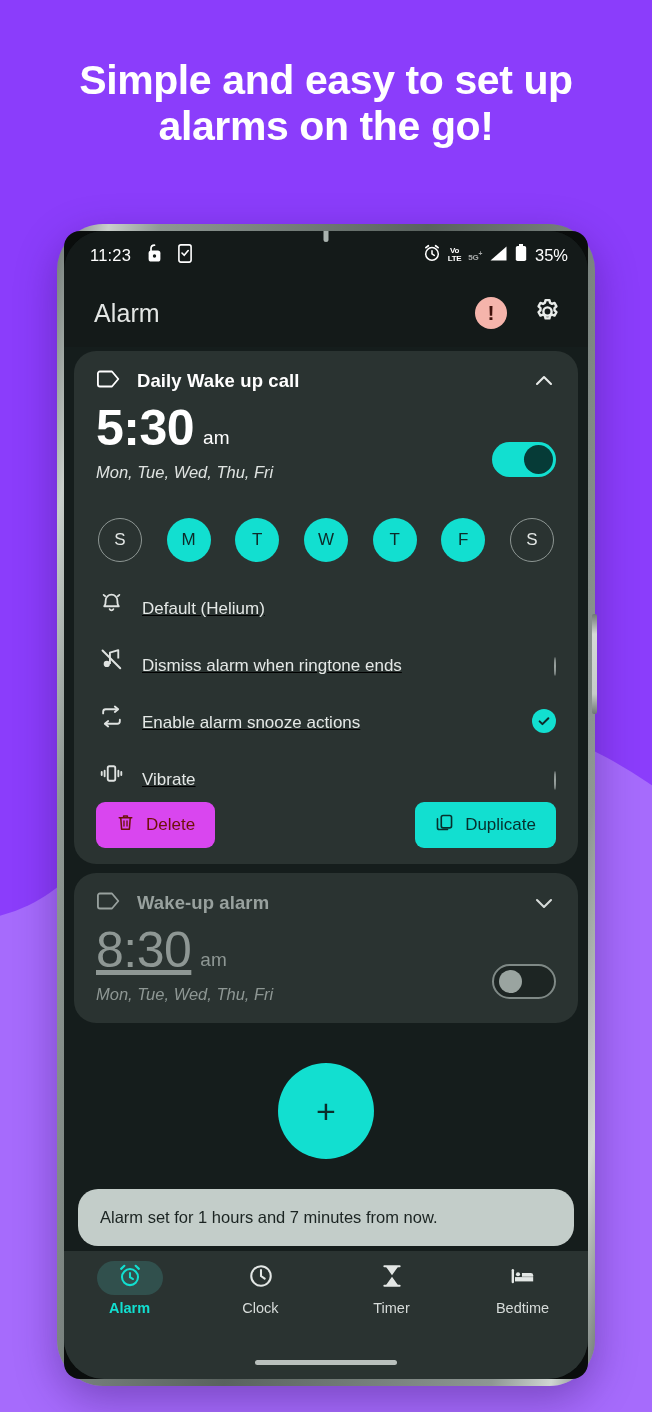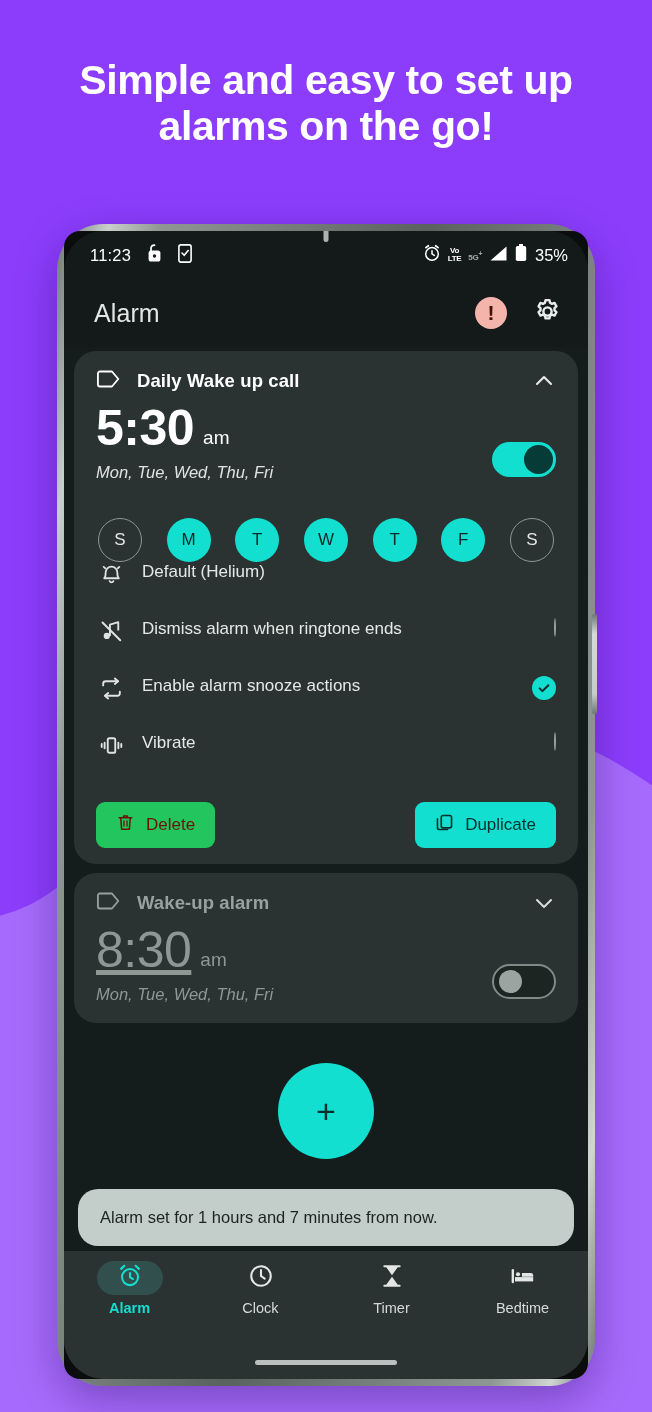--- a/index.html
+++ b/index.html
@@ -269,24 +269,25 @@
     display: flex; align-items: center; justify-content: center;
     font-size: 17px;
     font-weight: 500;
   }
   .day.on { background: #12dfd0; color: #0d2b29; }
   .day.off { border: 1.6px solid #8d9693; color: #e2e6e4; }
 
   
   .opt-row {
     display: flex;
-    align-items: flex-start;
+    align-items: flex-end;
     gap: 18px;
     height: 57px;
     padding-left: 3px;
+    text-decoration: underline;
   }
   .opt-row:first-of-type { margin-top: 8px; }
   .opt-label {
     font-size: 17px;
     color: #e4e8e6;
   }
   .opt-check { margin-left: auto; }
   .radio-empty {
     width: 23px; height: 23px;
     border-radius: 50%;
@@ -307,21 +308,21 @@
   }
   .btn {
     display: flex;
     align-items: center;
     gap: 11px;
     border-radius: 9px;
     padding: 11px 20px;
     font-size: 17px;
     font-weight: 400;
   }
-  .btn-delete { background: #22c55e; color: #6e1208; }
+  .btn-delete { background: #d946ef; color: #6e1208; }
   .btn-dup { background: #12dfd0; color: #07302d; margin-left: auto; }
 
   
   .fab-area {
     display: flex;
     justify-content: center;
     margin-top: 40px;
   }
   .fab {
     width: 96px; height: 96px;

